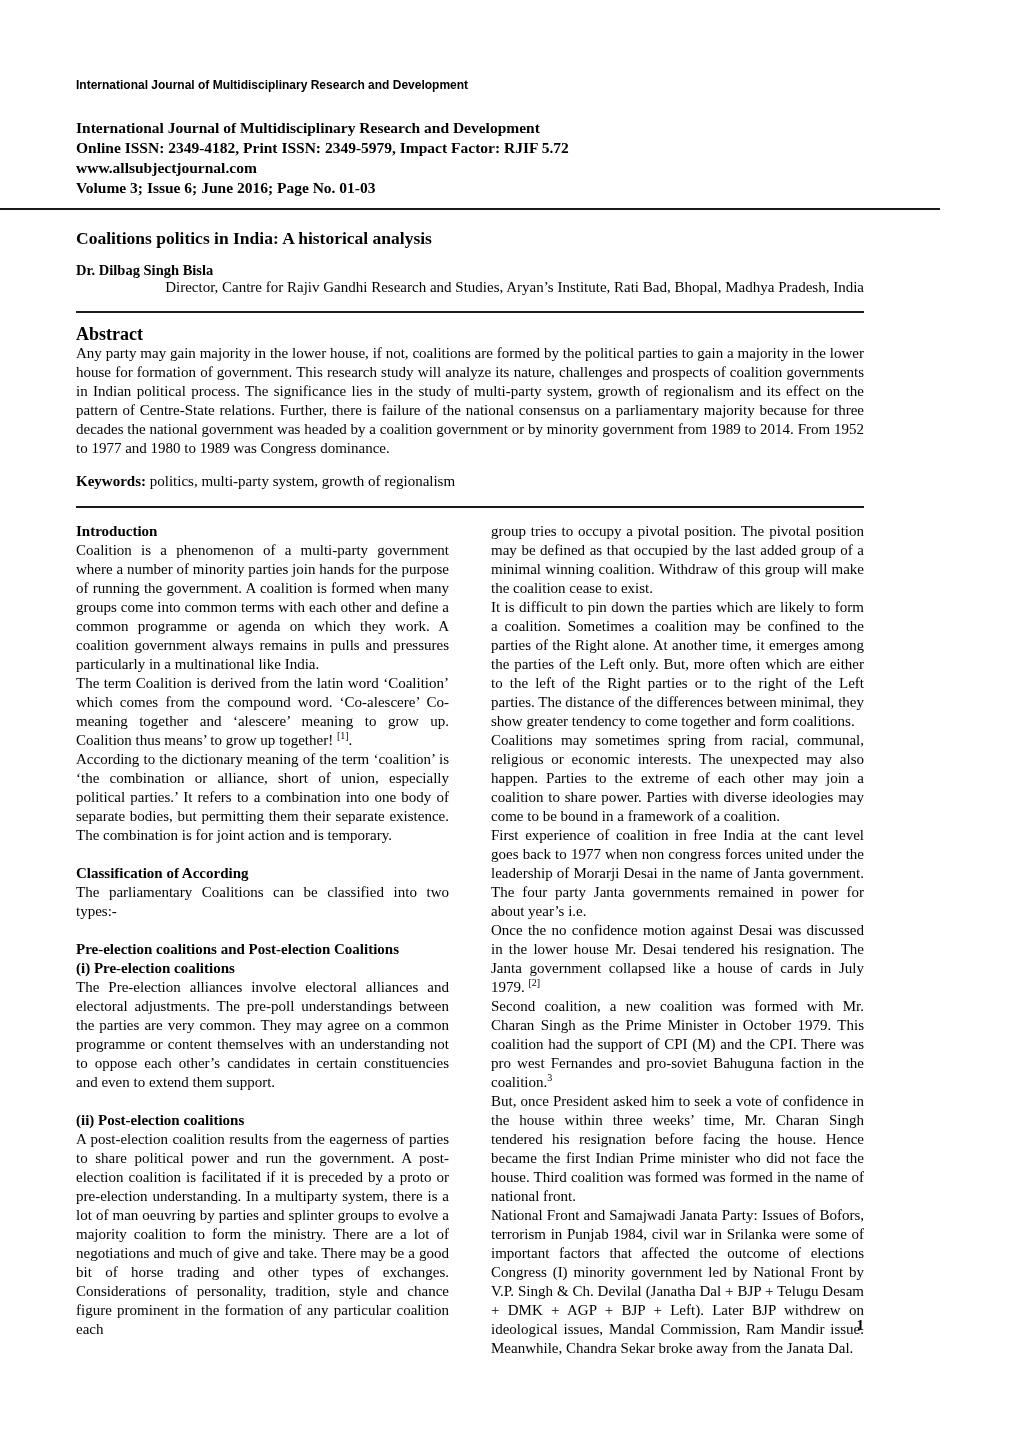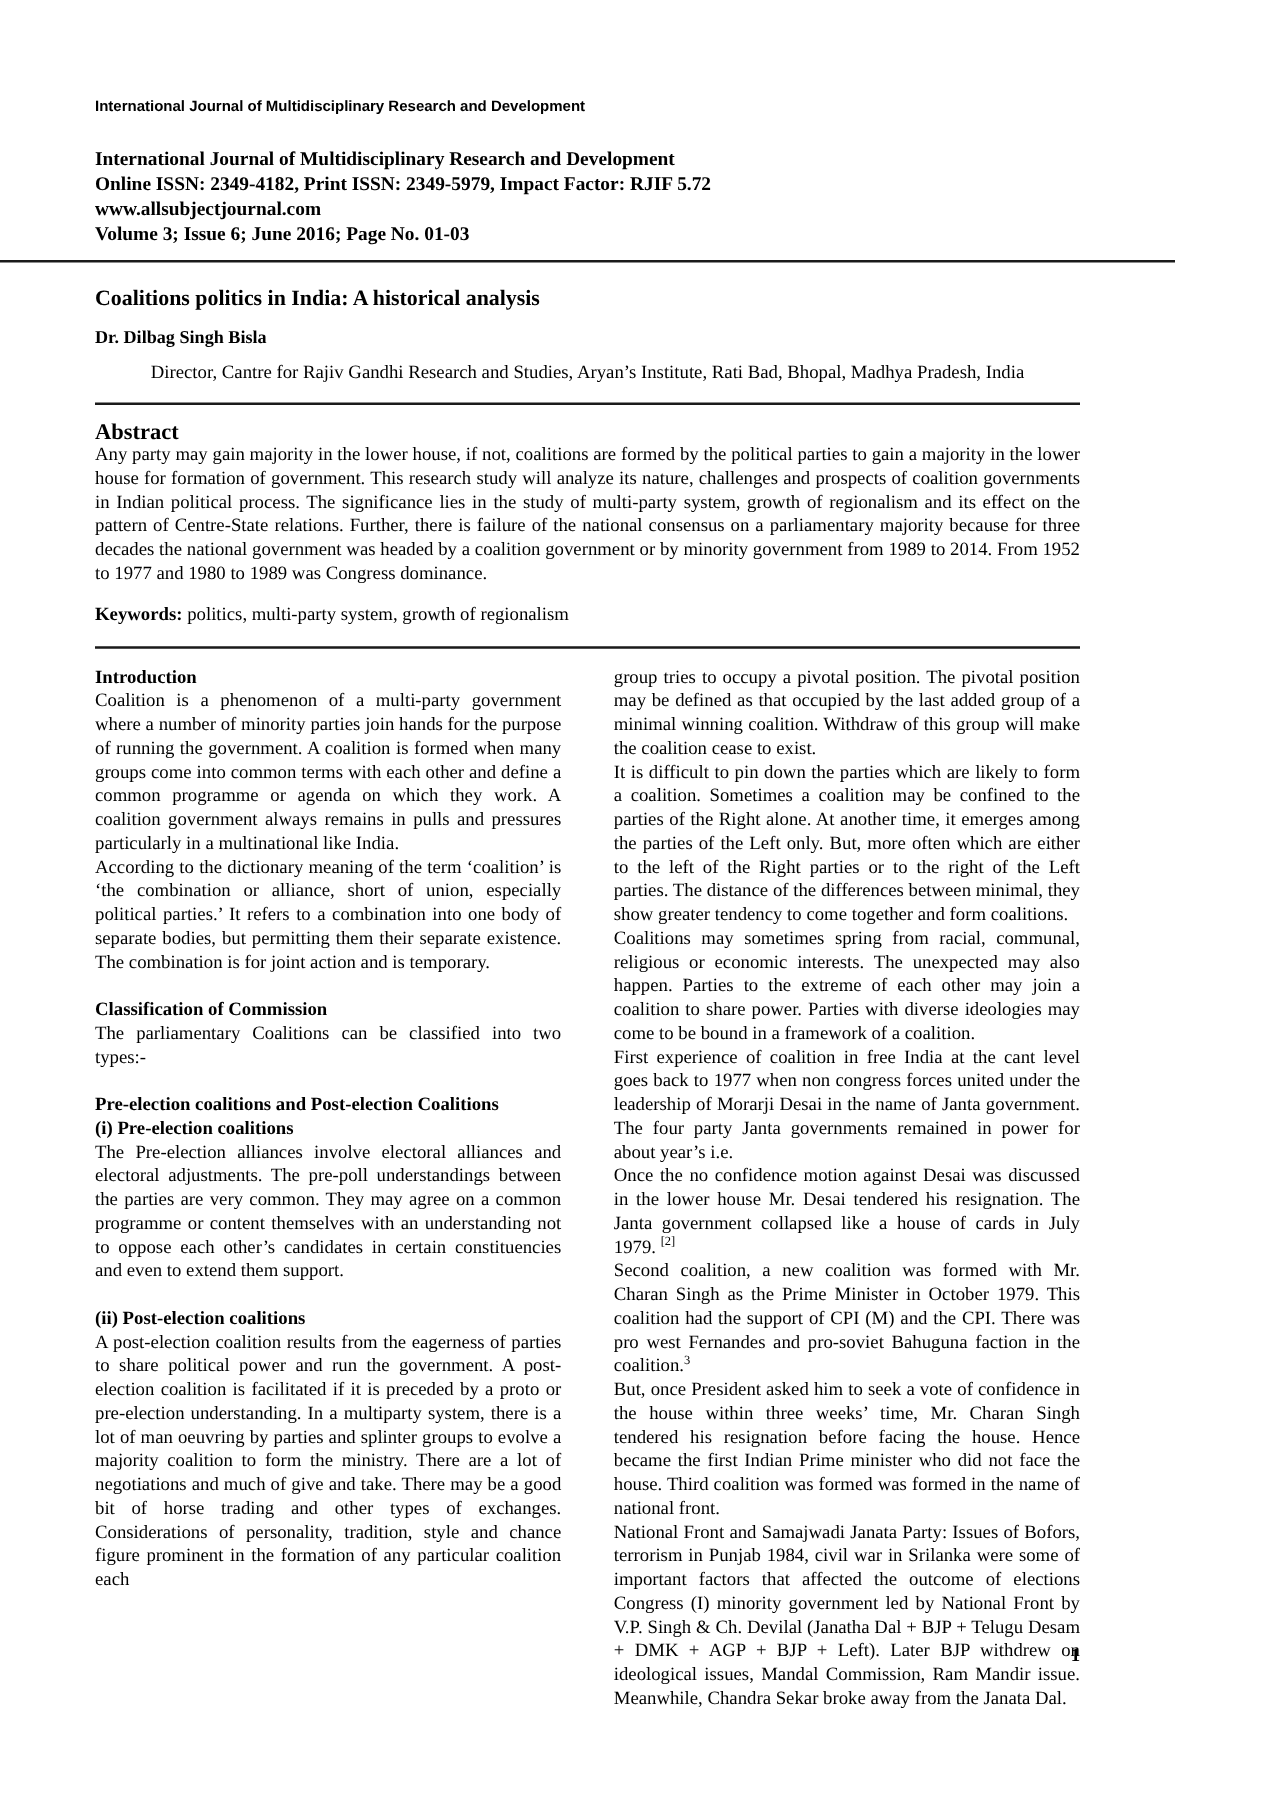--- a/index.html
+++ b/index.html
@@ -47,23 +47,22 @@
     margin: 18px 0 0 0;
     font-size: 17.5px;
     font-weight: bold;
   }
   .author {
     margin-top: 13px;
     font-size: 14.5px;
     font-weight: bold;
   }
   .affiliation {
-    margin-top: 11px;
     font-size: 15px;
-    text-align: center;
+    text-align: right;
   }
   .abstract-heading {
     margin-top: 12px;
     font-size: 18px;
     font-weight: bold;
     line-height: 19px;
   }
   p.body {
     margin: 0;
     font-size: 15px;
@@ -130,23 +129,24 @@
 
   <p class="keywords"><span class="kw-label">Keywords:</span><span> politics, multi-party system, growth of regionalism</span></p>
 
   <div class="rule rule-keywords"></div>
 
   <div class="columns">
 
     <div class="col">
       <div class="h">Introduction</div>
       <p class="body">Coalition is a phenomenon of a multi-party government where a number of minority parties join hands for the purpose of running the government. A coalition is formed when many groups come into common terms with each other and define a common programme or agenda on which they work. A coalition government always remains in pulls and pressures particularly in a multinational like India.</p>
+      <p class="body"><span>The term Coalition is derived from the latin word ‘Coalition’ which comes from the compound word. ‘Co-alescere’ Co- meaning together and ‘alescere’ meaning to grow up. Coalition thus means’ to grow up together! </span><sup>[1]</sup><span>.</span></p>
       <p class="body">According to the dictionary meaning of the term ‘coalition’ is ‘the combination or alliance, short of union, especially political parties.’ It refers to a combination into one body of separate bodies, but permitting them their separate existence. The combination is for joint action and is temporary.</p>
 
-      <div class="h gap">Classification of Commission</div>
+      <div class="h gap">Classification of According</div>
       <p class="body">The parliamentary Coalitions can be classified into two types:-</p>
 
       <div class="h gap">Pre-election coalitions and Post-election Coalitions</div>
       <div class="h">(i) Pre-election coalitions</div>
       <p class="body">The Pre-election alliances involve electoral alliances and electoral adjustments. The pre-poll understandings between the parties are very common. They may agree on a common programme or content themselves with an understanding not to oppose each other’s candidates in certain constituencies and even to extend them support.</p>
 
       <div class="h gap">(ii) Post-election coalitions</div>
       <p class="body">A post-election coalition results from the eagerness of parties to share political power and run the government. A post-election coalition is facilitated if it is preceded by a proto or pre-election understanding. In a multiparty system, there is a lot of man oeuvring by parties and splinter groups to evolve a majority coalition to form the ministry. There are a lot of negotiations and much of give and take. There may be a good bit of horse trading and other types of exchanges. Considerations of personality, tradition, style and chance figure prominent in the formation of any particular coalition each</p>
     </div>
 

